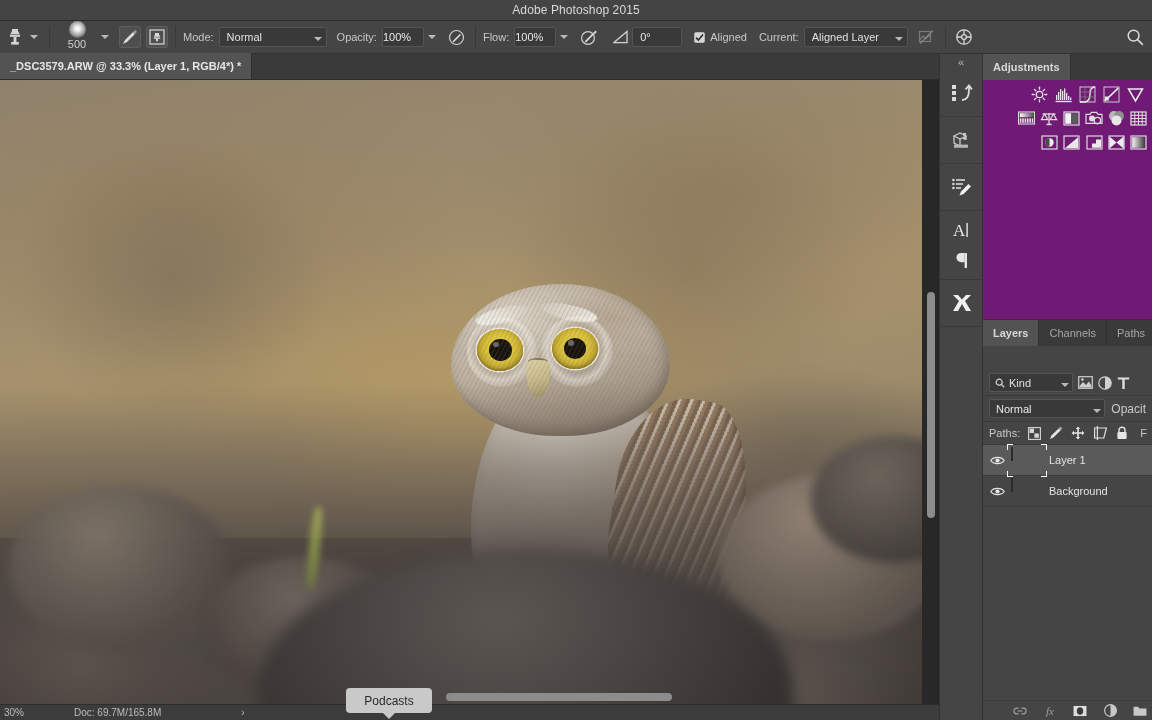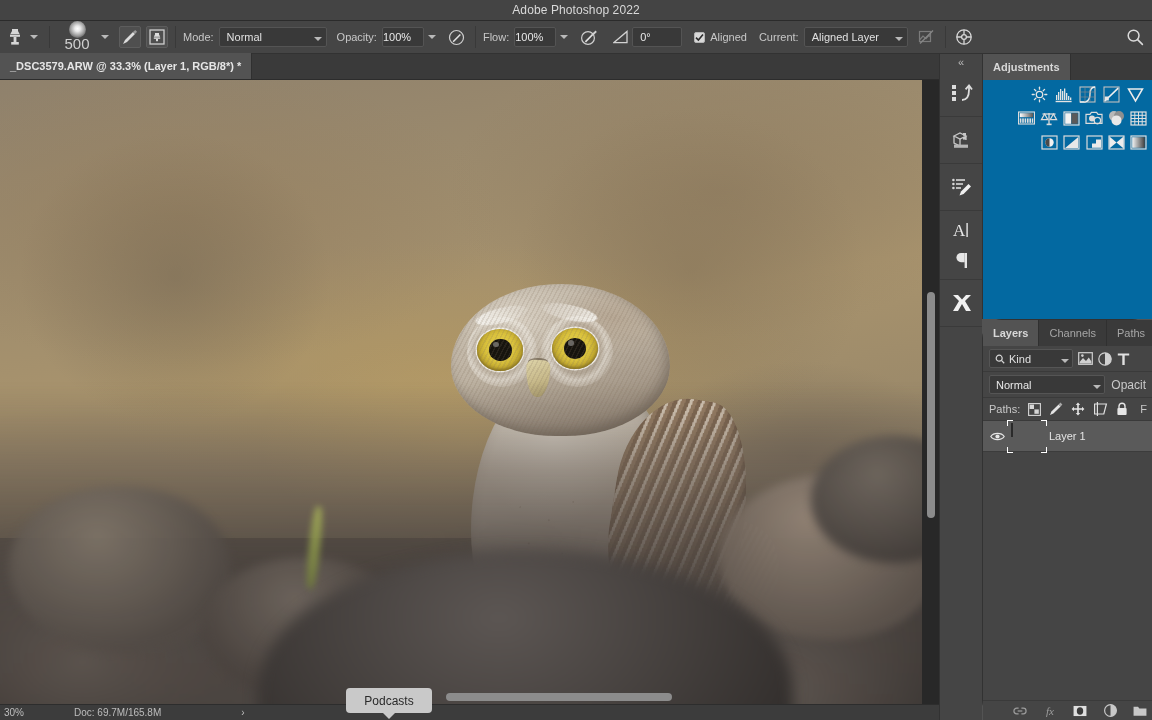--- a/index.html
+++ b/index.html
@@ -38,21 +38,21 @@
   .caret-btn { width:16px;height:22px;display:flex;align-items:center;justify-content:center;flex:none; }
 
   .brushpreview {
     width:40px; height:30px; position:relative; flex:none;
     display:flex; flex-direction:column; align-items:center; justify-content:flex-start;
   }
   .brushdot {
     width:17px;height:17px;border-radius:50%; margin-top:-1px;
     background:radial-gradient(circle at 50% 45%, #ffffff 0%, #e9e9e9 22%, #9e9e9e 55%, #5d5d5d 78%, #4a4a4a 100%);
   }
-  .brushnum { font-size:15px; color:#cfcfcf; line-height:10px; margin-top:1px; }
+  .brushnum { font-size:11px; color:#cfcfcf; line-height:10px; margin-top:1px; }
 
   .iconbtn {
     width:22px;height:22px;border:1px solid #5d5d5d;background:#4f4f4f;border-radius:2px;
     display:flex;align-items:center;justify-content:center;flex:none;
   }
   .iconbtn.flat { border:none;background:transparent; }
 
   .select {
     height:20px; background:#393939; border:1px solid #545454; border-radius:2px;
     display:flex;align-items:center; padding:0 4px 0 7px; color:#e0e0e0; font-size:11px; flex:none;
@@ -270,41 +270,42 @@
   }
   .rail-grp{ border-bottom:1px solid #3a3a3a; padding:4px 0; }
   .rail-btn{
     width:43px;height:38px;display:flex;align-items:center;justify-content:center;
   }
   .rail-btn.tall{height:30px;}
 
   
   .adjpanel{
     position:absolute; left:982px; top:54px; width:170px; height:265px;
-    background:#0369a1; border-left:1px solid #323232;
+    background:#701a75; border-left:1px solid #323232;
   }
   .panel-tabs{ height:26px; display:flex; align-items:stretch; background:#3a3a3a; }
   .panel-tab{
     padding:0 10px; display:flex;align-items:center; font-size:11px; font-weight:bold;
     color:#d8d8d8; background:#535353; border-right:1px solid #303030;
   }
   .panel-tab.inactive{ background:#3a3a3a; color:#a6a6a6; font-weight:normal; }
   .adj-sub{ padding:6px 8px 2px 8px; font-size:11px; color:#c4c4c4; }
   .adj-rows{ padding:2px 4px; }
   .adj-row{ display:flex; gap:4px; padding:2px 0 2px 42px; }
   .adj-icon{ width:20px;height:20px; display:flex;align-items:center;justify-content:center; }
 
   
   .layerspanel{
     position:absolute; left:982px; top:319px; width:170px; height:401px;
-    background:#454545; border-left:1px solid #323232; border-top:1px solid #323232;border-radius:20px;
+    background:#454545; border-left:1px solid #323232; border-top:1px solid #323232;
   }
   .lp-filter{
     height:26px; display:flex; align-items:center; gap:5px; padding:0 6px;
     border-bottom:1px solid #3a3a3a;
+    margin-top:24px;
   }
   .kind-select{
     width:84px;height:19px;background:#393939;border:1px solid #555;border-radius:2px;
     display:flex;align-items:center;padding:0 3px 0 5px;gap:4px;font-size:11px;color:#e0e0e0;
   }
   .kind-select .kv{flex:1;}
   .lp-blend{
     height:26px; display:flex; align-items:center; gap:6px; padding:0 6px;
     border-bottom:1px solid #3a3a3a;
   }
@@ -343,21 +344,21 @@
   .lp-bicon{width:14px;height:14px;display:flex;align-items:center;justify-content:center;color:#9d9d9d;font-size:11px;}
 
   svg{display:block;}
 </style>
 </head>
 <body>
 
 <div id="app">
 
   <div class="titlebar">
-    <span class="title">Adobe Photoshop 2022</span>
+    <span class="title">Adobe Photoshop 2015</span>
   </div>
 
   <div class="optionsbar">
 
     <div class="tool-stamp">
       <svg width="16" height="18" viewBox="0 0 16 18">
         <path d="M5 1h6v2l1.6 3H3.4L5 3z" fill="#d6d6d6"></path>
         <rect x="3" y="6.6" width="10" height="2.2" fill="#d6d6d6"></rect>
         <rect x="6.6" y="9" width="2.8" height="5" fill="#d6d6d6"></rect>
         <rect x="4.2" y="14" width="7.6" height="2.6" fill="#d6d6d6"></rect>
@@ -491,21 +492,21 @@
     <div class="iconbtn flat" style="width:26px;">
       <svg width="18" height="18" viewBox="0 0 18 18">
         <circle cx="7.6" cy="7.6" r="5.4" fill="none" stroke="#dadada" stroke-width="1.5"></circle>
         <path d="M11.6 11.6 L16.4 16.4" stroke="#dadada" stroke-width="1.6" stroke-linecap="round"></path>
       </svg>
     </div>
   </div>
 
   <div class="tabbar">
     <div class="doctab">
-      <span>_DSC3579.ARW @ 33.3% (Layer 1, RGB/8*) *</span>
+      <span>_DSC3579.ARW @ 33.3% (Layer 1, RGB/4*) *</span>
     </div>
   </div>
 
   <div class="canvaswrap">
     <div class="artboard">
       <div class="photo">
         <div class="bg-sky"></div>
         <div class="bg-haze1"></div>
         <div class="bg-haze2"></div>
         <div class="bg-haze3"></div>
@@ -889,20 +890,32 @@
             <circle cx="7.5" cy="5.5" r="2.1" fill="#e6e6e6"></circle>
           </svg>
       </span>
       <span class="thumb-wrap">
         <span class="thumb"><span class="tz"></span></span>
         <span class="corner tl"></span><span class="corner tr"></span><span class="corner bl"></span><span class="corner br"></span>
       </span>
       <span class="layer-name">Layer 1</span>
     </div>
 
+    <div class="layer-row">
+      <span class="eye-ico">
+        <svg width="15" height="11" viewBox="0 0 15 11">
+            <path d="M.8 5.5 C3.4 1.4 11.6 1.4 14.2 5.5 C11.6 9.6 3.4 9.6 .8 5.5 Z" fill="none" stroke="#e6e6e6" stroke-width="1.2"></path>
+            <circle cx="7.5" cy="5.5" r="2.1" fill="#e6e6e6"></circle>
+          </svg>
+      </span>
+      <span class="thumb-wrap">
+        <span class="thumb"><span class="tz"></span></span>
+      </span>
+      <span class="layer-name">Background</span>
+    </div>
 
     <div class="lp-bottom">
       <span class="lp-bicon">
         <svg width="15" height="10" viewBox="0 0 15 10">
             <path d="M6 2 H4 A3 3 0 0 0 4 8 H6" fill="none" stroke="#9d9d9d" stroke-width="1.3"></path>
             <path d="M9 2 H11 A3 3 0 0 1 11 8 H9" fill="none" stroke="#9d9d9d" stroke-width="1.3"></path>
             <path d="M5 5 H10" stroke="#9d9d9d" stroke-width="1.3"></path>
           </svg>
       </span>
       <span class="lp-bicon" style="font-style:italic;font-family:'Liberation Serif',serif;">fx</span>

